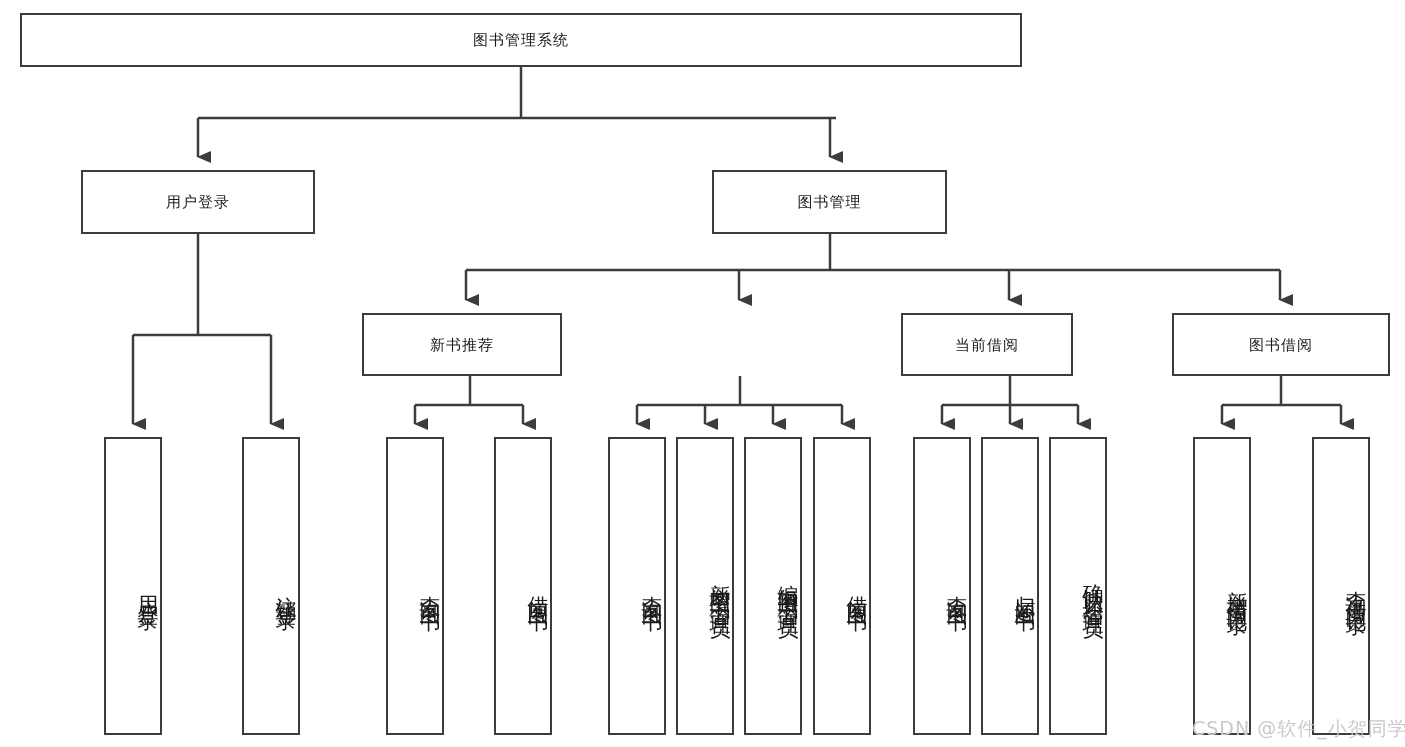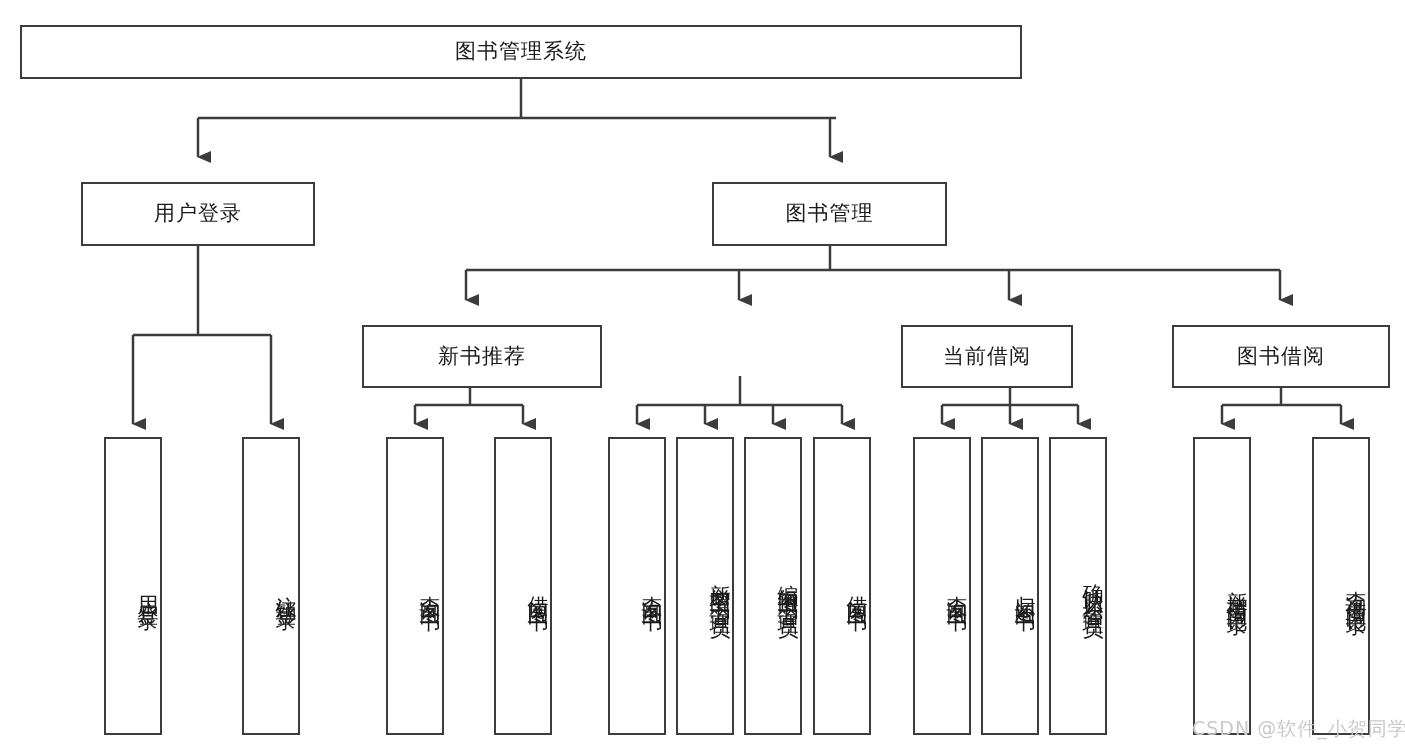--- a/index.html
+++ b/index.html
@@ -19,24 +19,23 @@
     box-sizing:border-box;
     border:2.5px solid #3c3c3c;
     background:#ffffff;
     display:flex;
     align-items:center;
     justify-content:center;
     color:#1a1a1a;
     z-index:3;
   }
   .node.h{
-    font-size:21px;
+    font-size:15px;
     letter-spacing:1px;
     line-height:1.2;
-    margin-top:12px;
   }
   .node.v{
     writing-mode:vertical-rl;
     text-orientation:upright;
     font-size:21px;
     letter-spacing:5px;
     line-height:1.15;
     align-items:flex-start;
     justify-content:center;
     padding-top:6px;
@@ -123,21 +122,21 @@
     <span>图书管理系统</span>
   </div>
 
   <div class="node h" style="left:81px;top:170px;width:234px;height:64px;">
     <span>用户登录</span>
   </div>
   <div class="node h" style="left:712px;top:170px;width:235px;height:64px;">
     <span>图书管理</span>
   </div>
 
-  <div class="node h" style="left:362px;top:313px;width:240px;height:63px;">
+  <div class="node h" style="left:362px;top:313px;width:200px;height:63px;">
     <span>新书推荐</span>
   </div>
   <div class="node h" style="left:901px;top:313px;width:172px;height:63px;">
     <span>当前借阅</span>
   </div>
   <div class="node h" style="left:1172px;top:313px;width:218px;height:63px;">
     <span>图书借阅</span>
   </div>
 
   <div class="node v" style="left:104px;top:437px;width:58px;height:298px;">

